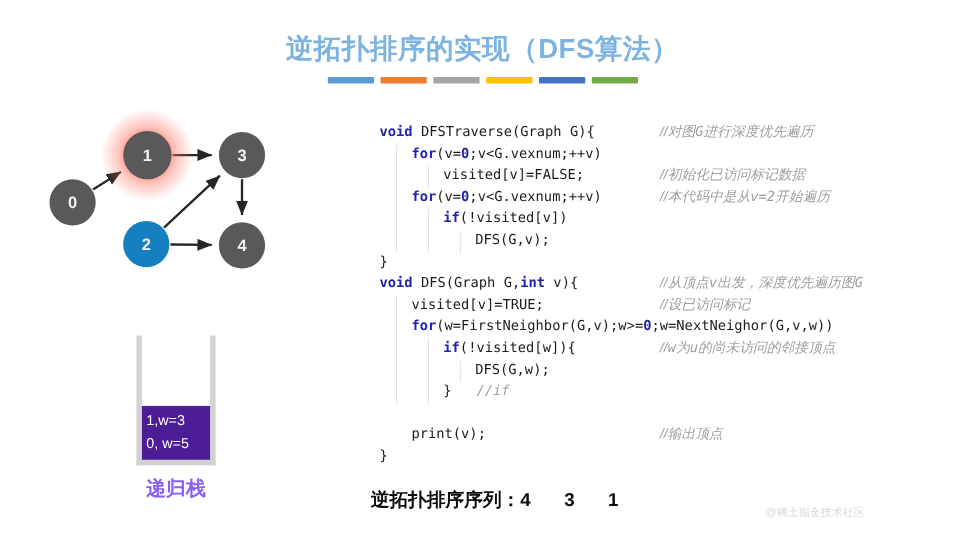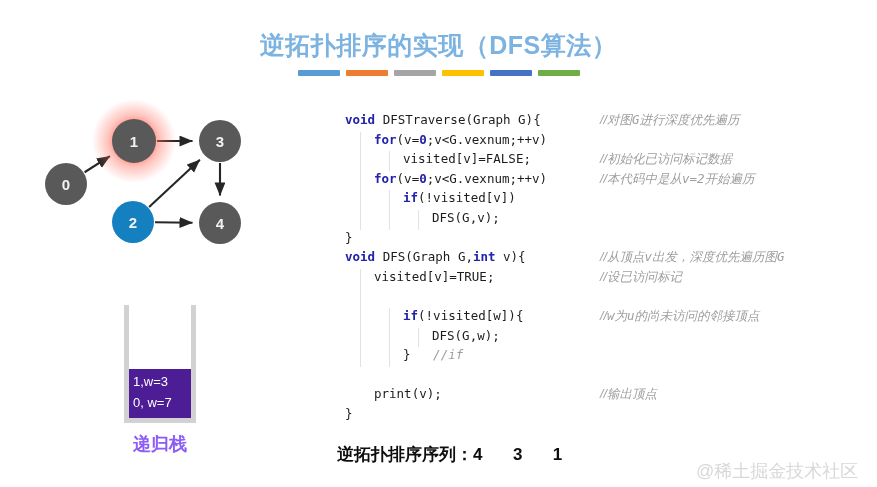--- a/index.html
+++ b/index.html
@@ -173,21 +173,21 @@
   }
   #result-values {
     letter-spacing: 7px;
   }
 
   
   #watermark {
     position: absolute;
     left: 696px;
     top: 459px;
-    font-size: 18px;
+    font-size: 10px;
     color: #d8d8d8;
     white-space: nowrap;
   }
 </style>
 </head>
 <body>
 
 <div id="slide">
 
   <div id="title-block">
@@ -236,37 +236,37 @@
           <circle cx="194" cy="127" r="21" fill="#595959"></circle>
           <text x="194" y="127.5" class="node-label">4</text>
         </g>
     </svg>
   </div>
 
   <div id="stack-panel">
     <div id="stack-box">
       <div id="stack-frames" style="background: #4c1d95;">
           <div class="stack-frame">1,w=3</div>
-          <div class="stack-frame">0, w=7</div>
+          <div class="stack-frame">0, w=5</div>
         </div>
     </div>
     <div id="stack-caption">递归栈</div>
   </div>
 
   <div id="code-panel">
       <div class="code-line"><span class="code-text" style="padding-left: 0px;"><span class="kw">void</span><span> DFSTraverse(Graph G){</span></span><span class="code-comment">//对图<span class="mono">G</span>进行深度优先遍历</span></div>
       <div class="code-line"><div class="guide g1"></div><span class="code-text" style="padding-left: 29px;"><span class="kw">for</span><span>(v=</span><span class="num">0</span><span>;v&lt;G.vexnum;++v)</span></span></div>
       <div class="code-line"><div class="guide g1"></div><div class="guide g2"></div><span class="code-text" style="padding-left: 58px;"><span>visited[v]=FALSE;</span></span><span class="code-comment">//初始化已访问标记数据</span></div>
       <div class="code-line"><div class="guide g1"></div><span class="code-text" style="padding-left: 29px;"><span class="kw">for</span><span>(v=</span><span class="num">0</span><span>;v&lt;G.vexnum;++v)</span></span><span class="code-comment">//本代码中是从<span class="mono">v=2</span>开始遍历</span></div>
       <div class="code-line"><div class="guide g1"></div><div class="guide g2"></div><span class="code-text" style="padding-left: 58px;"><span class="kw">if</span><span>(!visited[v])</span></span></div>
       <div class="code-line"><div class="guide g1"></div><div class="guide g2"></div><div class="guide g3"></div><span class="code-text" style="padding-left: 87px;"><span>DFS(G,v);</span></span></div>
       <div class="code-line"><span class="code-text" style="padding-left: 0px;"><span>}</span></span></div>
       <div class="code-line"><span class="code-text" style="padding-left: 0px;"><span class="kw">void</span><span> DFS(Graph G,</span><span class="kw">int</span><span> v){</span></span><span class="code-comment">//从顶点<span class="mono">v</span>出发，深度优先遍历图<span class="mono">G</span></span></div>
       <div class="code-line"><div class="guide g1"></div><span class="code-text" style="padding-left: 29px;"><span>visited[v]=TRUE;</span></span><span class="code-comment">//设已访问标记</span></div>
-      <div class="code-line"><div class="guide g1"></div></div>
+      <div class="code-line"><div class="guide g1"></div><span class="code-text" style="padding-left: 29px;"><span class="kw">for</span><span>(w=FirstNeighbor(G,v);w&gt;=</span><span class="num">0</span><span>;w=NextNeighor(G,v,w))</span></span></div>
       <div class="code-line"><div class="guide g1"></div><div class="guide g2"></div><span class="code-text" style="padding-left: 58px;"><span class="kw">if</span><span>(!visited[w]){</span></span><span class="code-comment">//<span class="mono">w</span>为<span class="mono">u</span>的尚未访问的邻接顶点</span></div>
       <div class="code-line"><div class="guide g1"></div><div class="guide g2"></div><div class="guide g3"></div><span class="code-text" style="padding-left: 87px;"><span>DFS(G,w);</span></span></div>
       <div class="code-line"><div class="guide g1"></div><div class="guide g2"></div><span class="code-text" style="padding-left: 58px;"><span>}   </span><span class="cmt-inline">//if</span></span></div>
       <div class="code-line"><span class="code-text" style="padding-left: 0px;"><span> </span></span></div>
       <div class="code-line"><span class="code-text" style="padding-left: 29px;"><span>print(v);</span></span><span class="code-comment">//输出顶点</span></div>
       <div class="code-line"><span class="code-text" style="padding-left: 0px;"><span>}</span></span></div>
     </div>
 
   <div id="result-line"><span>逆拓扑排序序列：</span><span id="result-values">4  3  1</span></div>
 

